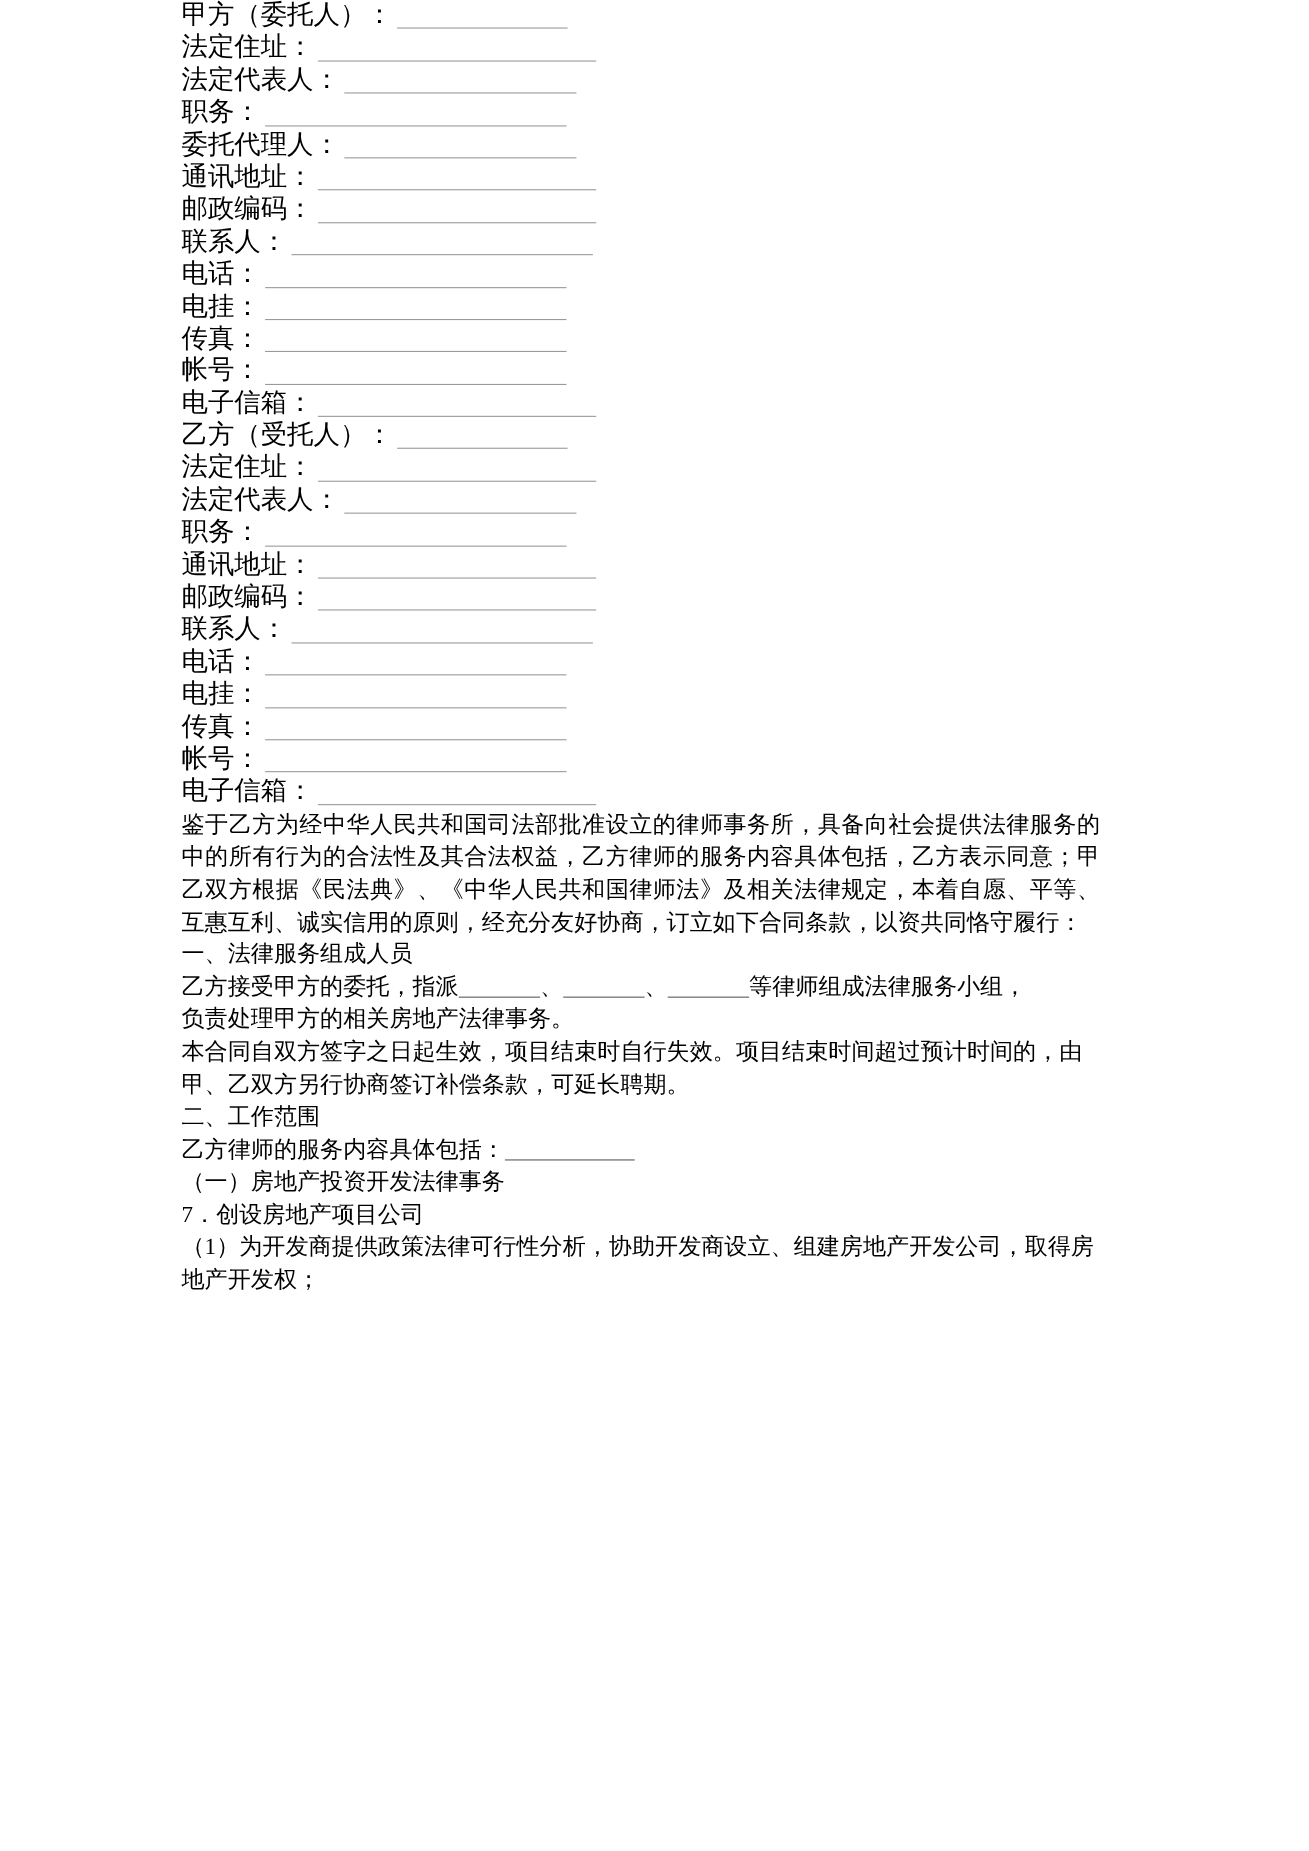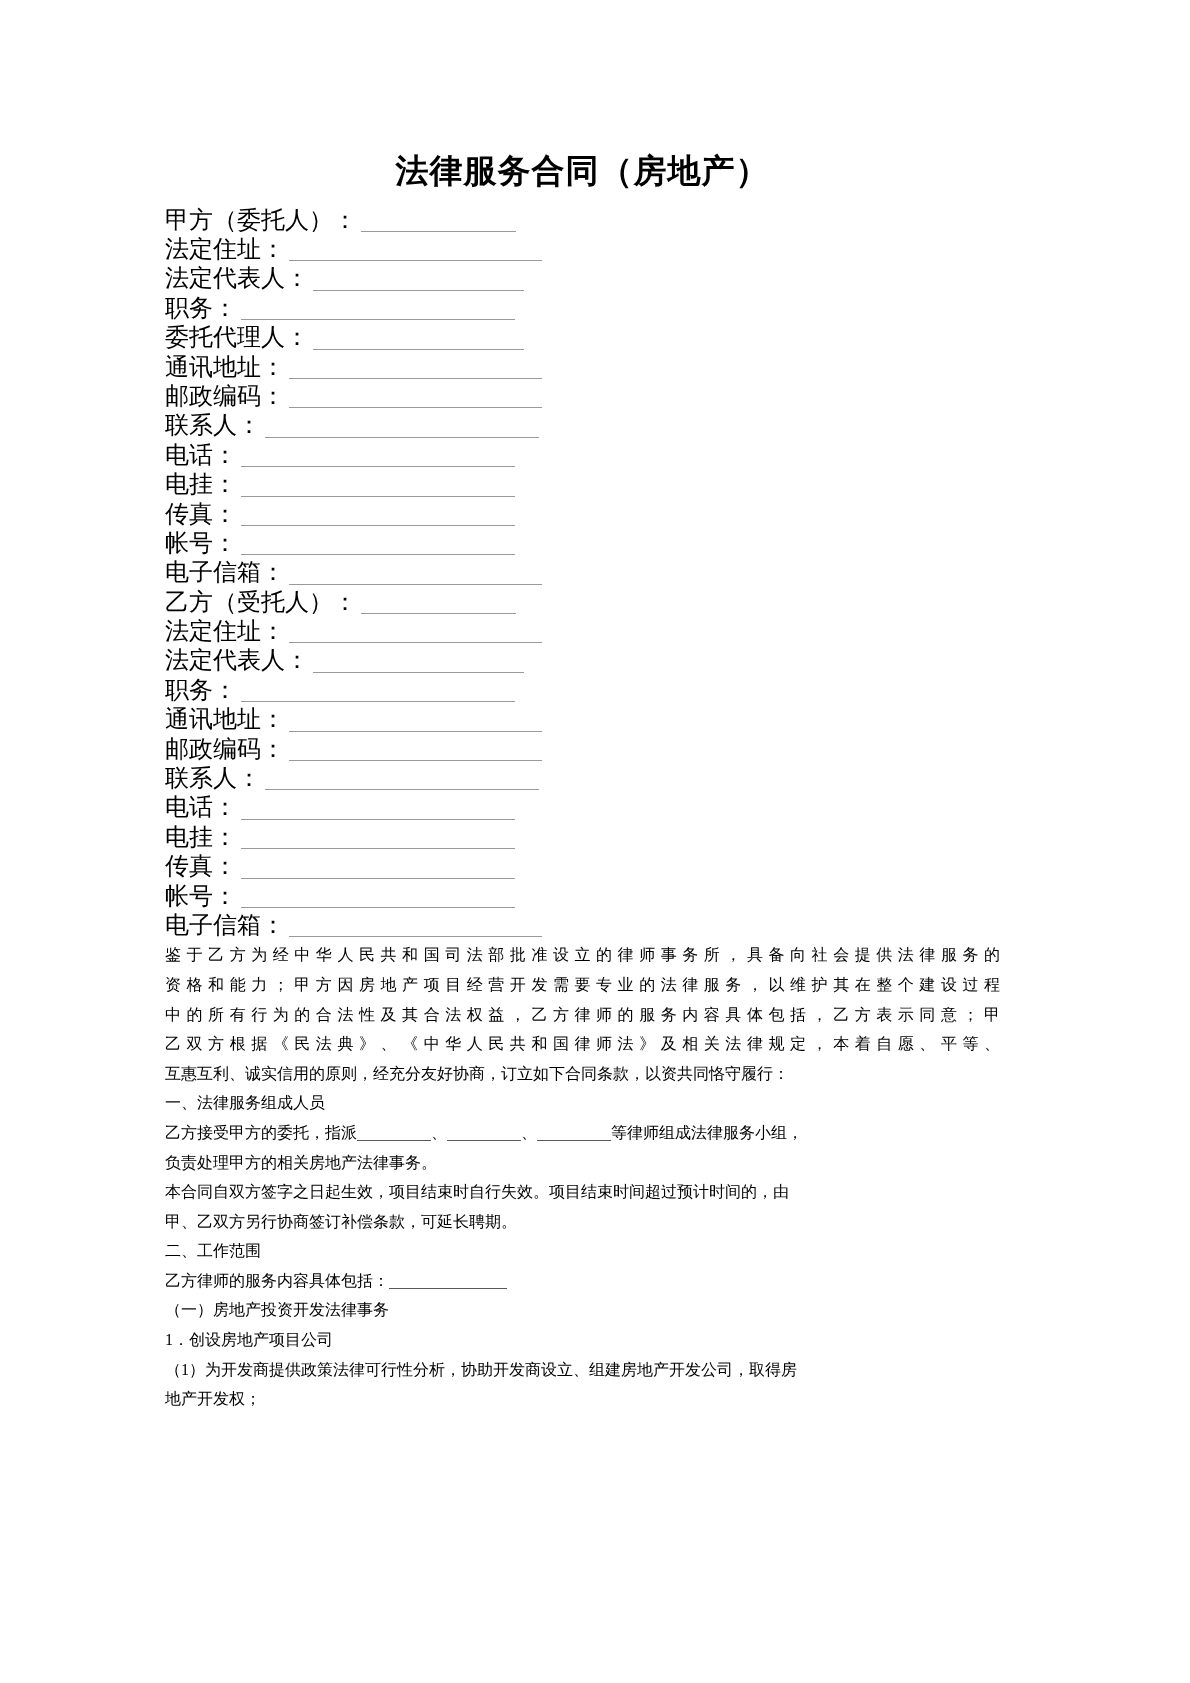--- a/index.html
+++ b/index.html
@@ -51,21 +51,21 @@
   .field-blank {
     flex: 0 0 auto;
     border-bottom: 1px solid #9a9a9a;
     height: 21px;
     align-self: flex-end;
     margin-bottom: 3px;
     margin-left: 4px;
   }
   
   .body-line {
-    font-size: 16px;
+    font-size: 21px;
     line-height: 29.6px;
     height: 29.6px;
     white-space: nowrap;
     letter-spacing: 0px;
   }
   .body-line.justify {
     text-align: justify;
     text-align-last: justify;
     white-space: normal;
   }
@@ -77,21 +77,20 @@
   }
   .w-lawyer { width: 74px; }
   .w-scope  { width: 118px; }
 </style>
 </head>
 <body>
 
 <div class="page">
   <div class="content">
 
-    <h1 class="doc-title">法律服务合同（房地产）</h1>
 
     <div id="party-a-list">
         <div class="field-row">
           <span class="field-label">甲方（委托人）：</span>
           <span class="field-blank" style="width: 155px;"></span>
         </div>
         <div class="field-row">
           <span class="field-label">法定住址：</span>
           <span class="field-blank" style="width: 253px;"></span>
         </div>
@@ -187,21 +186,20 @@
           <span class="field-blank" style="width: 274px;"></span>
         </div>
         <div class="field-row">
           <span class="field-label">电子信箱：</span>
           <span class="field-blank" style="width: 253px;"></span>
         </div>
       </div>
 
     <div id="recital-list">
         <div class="body-line justify">鉴于乙方为经中华人民共和国司法部批准设立的律师事务所，具备向社会提供法律服务的</div>
-        <div class="body-line justify">资格和能力；甲方因房地产项目经营开发需要专业的法律服务，以维护其在整个建设过程</div>
         <div class="body-line justify">中的所有行为的合法性及其合法权益，乙方律师的服务内容具体包括，乙方表示同意；甲</div>
         <div class="body-line justify">乙双方根据《民法典》、《中华人民共和国律师法》及相关法律规定，本着自愿、平等、</div>
         <div class="body-line">互惠互利、诚实信用的原则，经充分友好协商，订立如下合同条款，以资共同恪守履行：</div>
       </div>
 
     <div class="body-line">一、法律服务组成人员</div>
 
     <div class="body-line">
       <span>乙方接受甲方的委托，指派</span><span class="inline-blank w-lawyer"></span><span>、</span><span class="inline-blank w-lawyer"></span><span>、</span><span class="inline-blank w-lawyer"></span><span>等律师组成法律服务小组，</span>
     </div>
@@ -210,18 +208,18 @@
     <div class="body-line">本合同自双方签字之日起生效，项目结束时自行失效。项目结束时间超过预计时间的，由</div>
     <div class="body-line">甲、乙双方另行协商签订补偿条款，可延长聘期。</div>
 
     <div class="body-line">二、工作范围</div>
 
     <div class="body-line">
       <span>乙方律师的服务内容具体包括：</span><span class="inline-blank w-scope"></span>
     </div>
 
     <div class="body-line">（一）房地产投资开发法律事务</div>
-    <div class="body-line">1．创设房地产项目公司</div>
+    <div class="body-line">7．创设房地产项目公司</div>
     <div class="body-line">（1）为开发商提供政策法律可行性分析，协助开发商设立、组建房地产开发公司，取得房</div>
     <div class="body-line">地产开发权；</div>
 
   </div>
 </div>
 
 </body></html>

